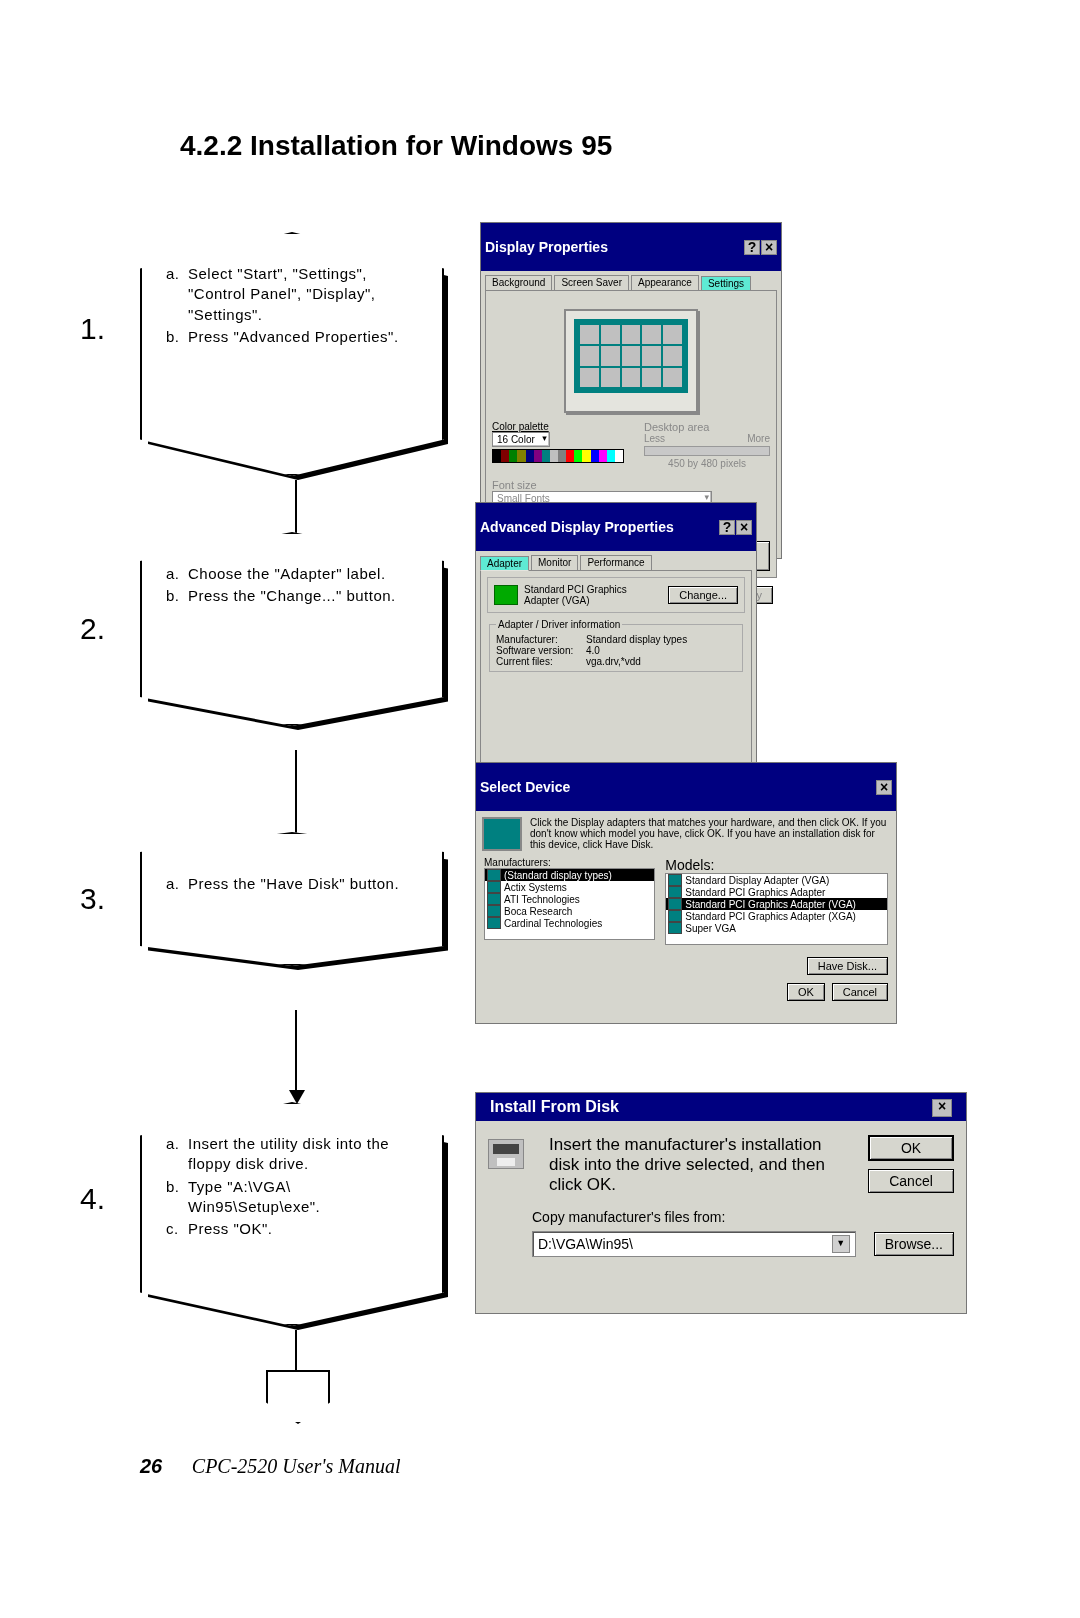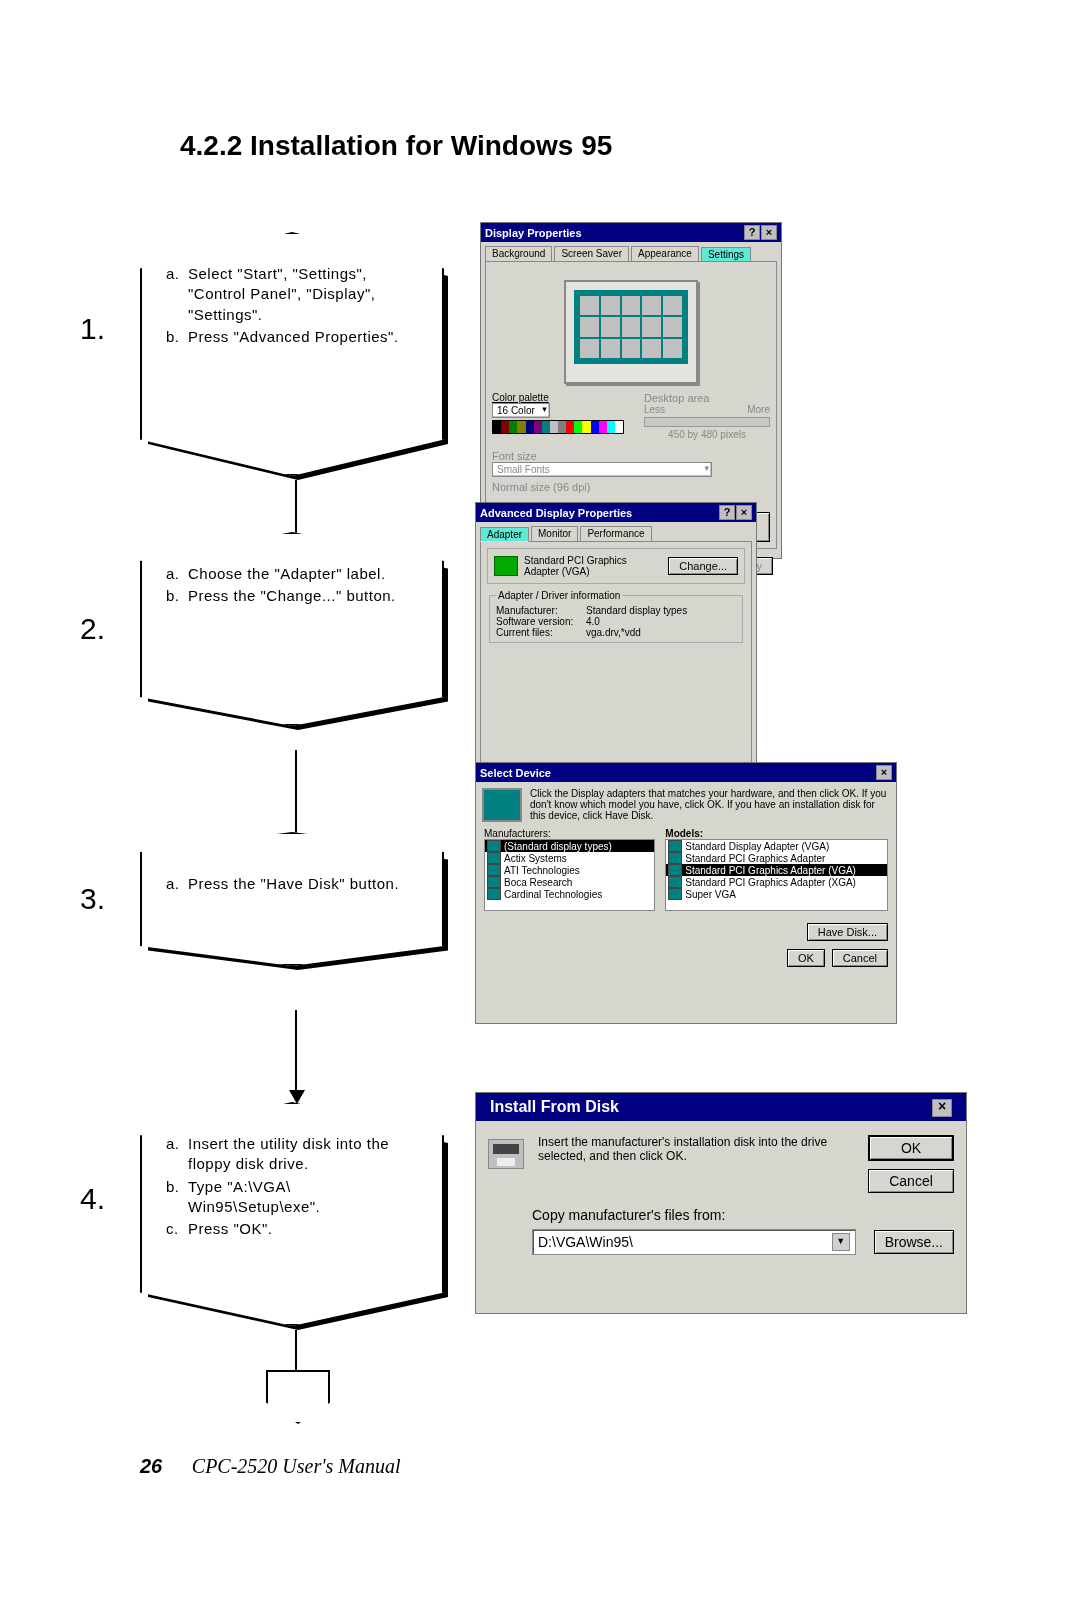--- a/index.html
+++ b/index.html
@@ -92,25 +92,25 @@
     background: #d6d6ce;
     font-family: "MS Sans Serif", Tahoma, sans-serif;
     font-size: 10px;
   }
   .shot-wide {
     width: 490px;
   }
   .tbar {
     background: #000080;
     color: #fff;
-    padding: 2px 4px;
+    padding: 16px 4px;
     display: flex;
     justify-content: space-between;
     align-items: center;
-    font-size: 11px;
+    font-size: 14px;
     font-weight: bold;
   }
   .tbar .ctl span {
     display: inline-block;
     background: #c0c0c0;
     color: #000;
     width: 14px; height: 13px;
     text-align: center;
     line-height: 12px;
     margin-left: 1px;
@@ -416,21 +416,21 @@
                 <span class="minicon"></span>
                 <span>Boca Research</span>
               </div>
               <div class="item">
                 <span class="minicon"></span>
                 <span>Cardinal Technologies</span>
               </div>
             </div>
         </div>
         <div style="flex:1.3">
-          <div style="font-size:10px;font-weight:bold;">Models:</div>
+          <div style="font-size:14px;">Models:</div>
           <div class="listbox" id="modlist">
               <div class="item">
                 <span class="minicon"></span>
                 <span>Standard Display Adapter (VGA)</span>
               </div>
               <div class="item">
                 <span class="minicon"></span>
                 <span>Standard PCI Graphics Adapter</span>
               </div>
               <div class="item sel">
@@ -484,21 +484,21 @@
       </div>
     </div>
 
     <div class="shot shot-wide" style="top:-10px; left:395px; height:220px;">
       <div class="tbar" style="font-size:16px; padding:4px 14px;">
         <span>Install From Disk</span>
         <span class="ctl"><span style="width:18px;height:16px;font-size:14px;">×</span></span>
       </div>
       <div style="display:flex; padding:14px 12px 8px 8px; gap:10px;">
         <div class="floppyicon"></div>
-        <div style="font-size:12px; flex:1;">Insert the manufacturer's installation disk into the drive selected, and then click OK.</div>
+        <div style="font-size:17px; flex:1;margin-left:11px;">Insert the manufacturer's installation disk into the drive selected, and then click OK.</div>
         <div style="width:90px;">
           <div class="wbtn" style="display:block; text-align:center; border:2px solid #000; font-size:14px; padding:3px 0;">OK</div>
           <div class="wbtn" style="display:block; text-align:center; margin-top:8px; font-size:14px; padding:3px 0;">Cancel</div>
         </div>
       </div>
       <div style="padding:6px 12px 12px 56px;">
         <div style="font-size:14px; margin-bottom:6px;">Copy manufacturer's files from:</div>
         <div style="display:flex; gap:14px; align-items:center;">
           <div class="textfield" style="flex:1">
             <span>D:\VGA\Win95\</span>

